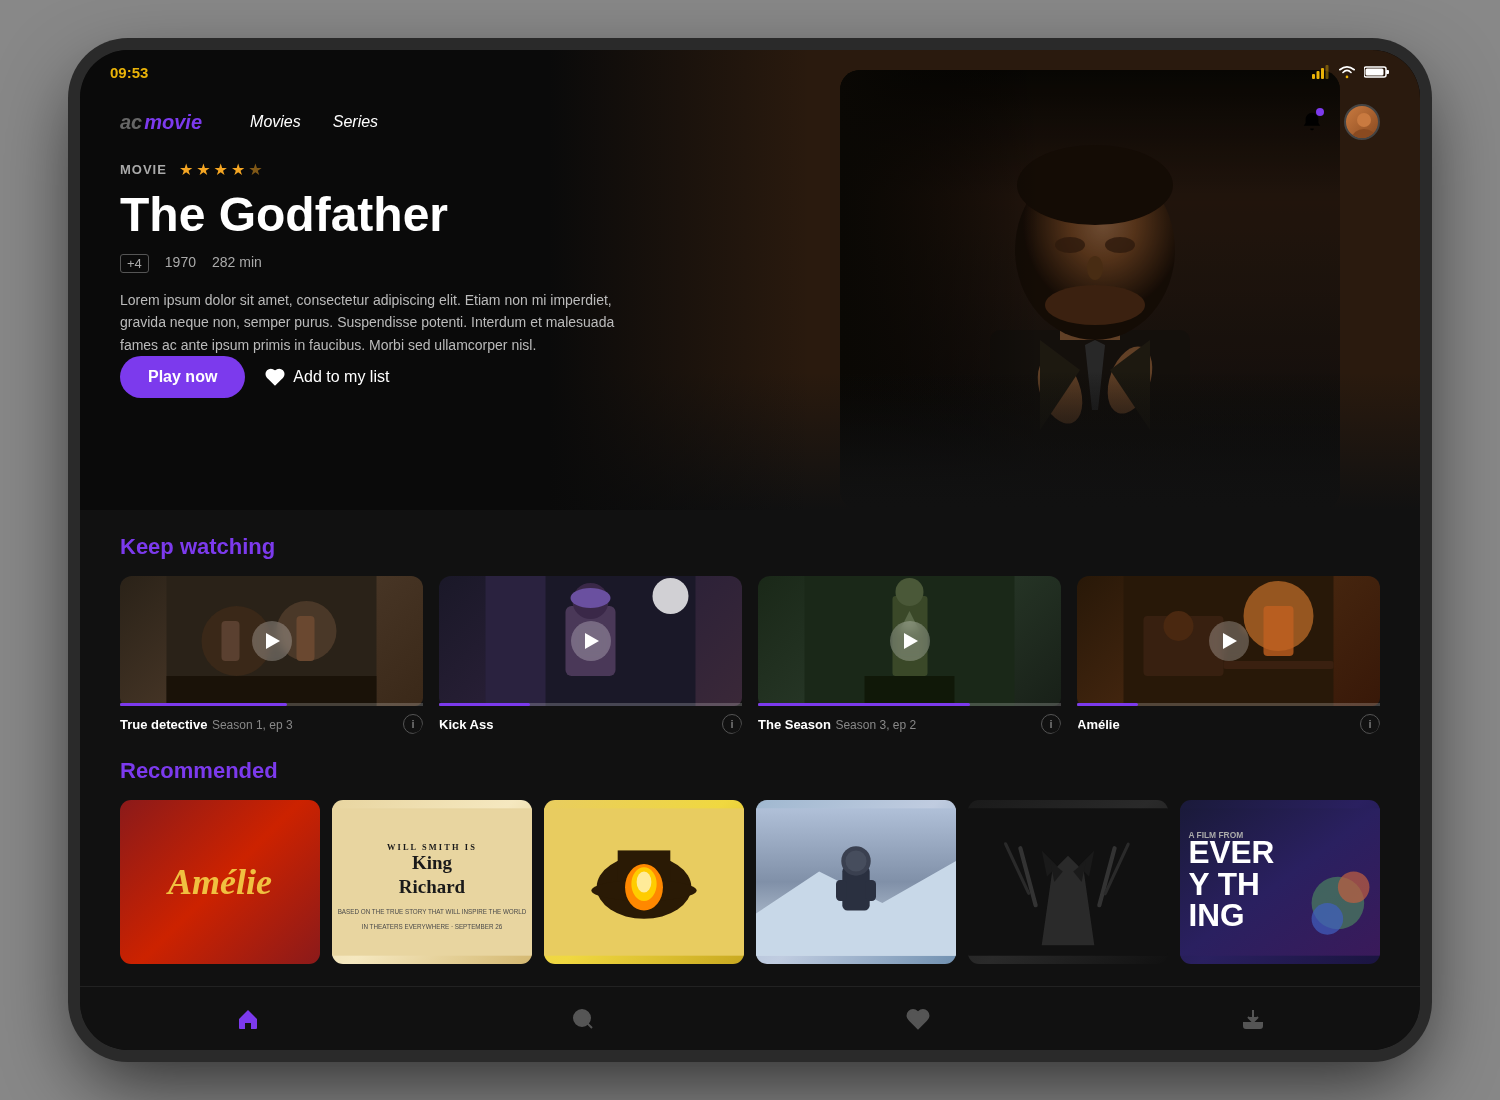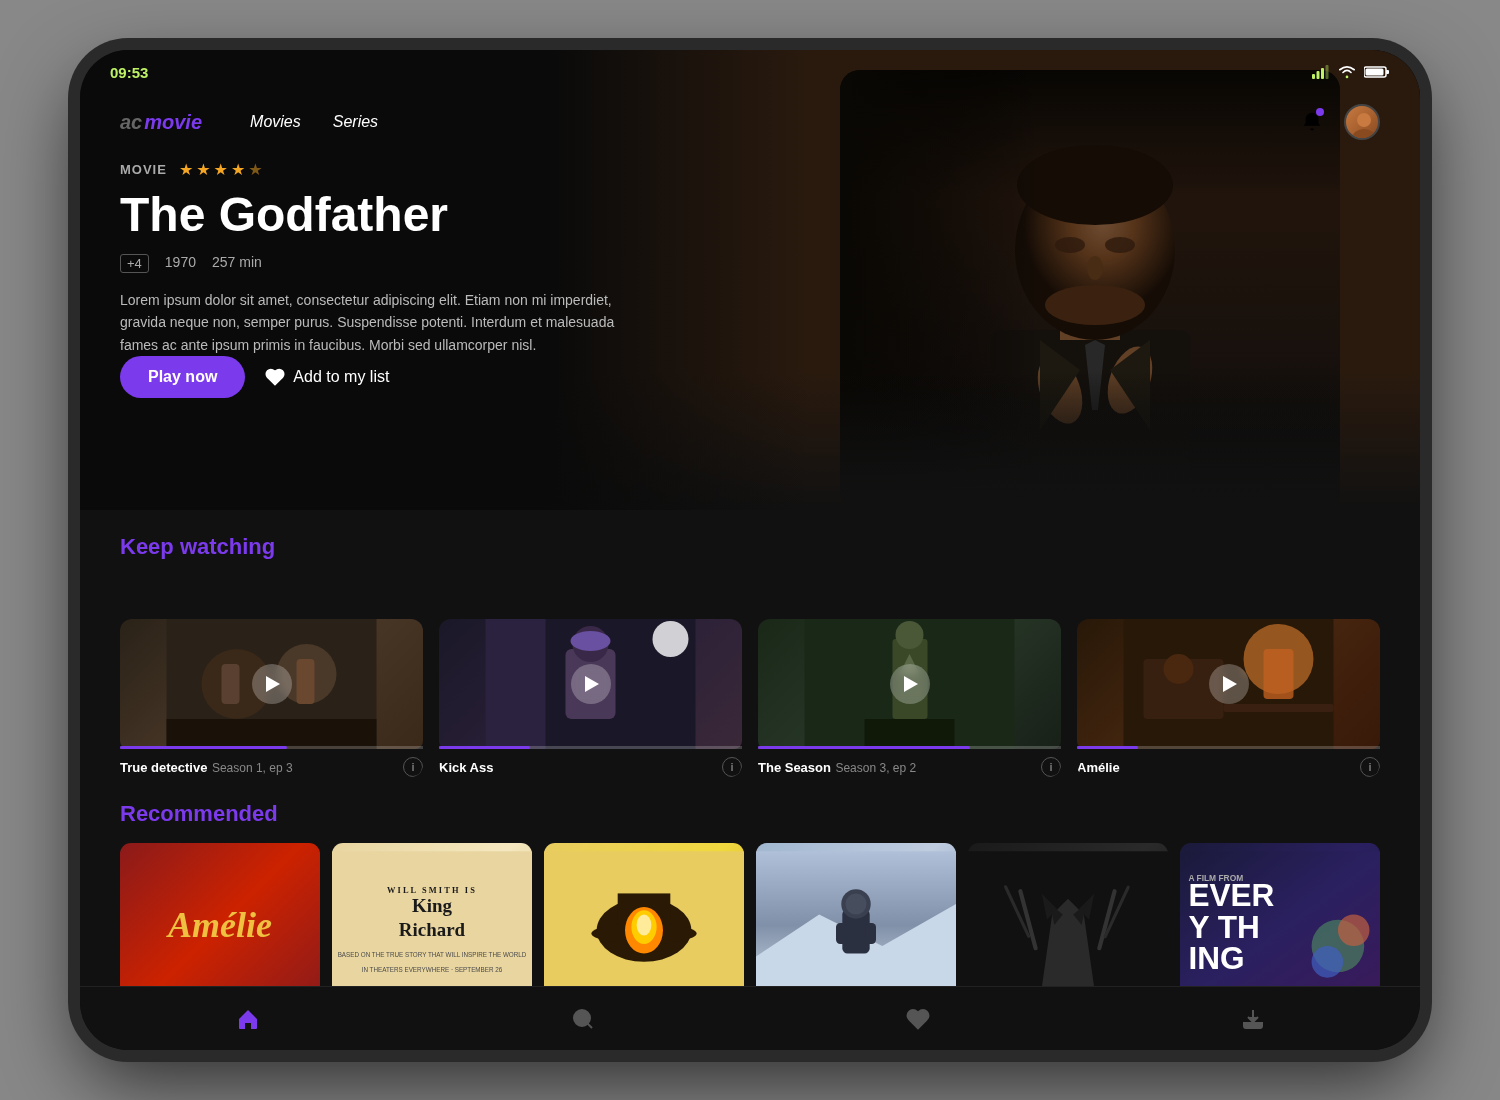--- a/index.html
+++ b/index.html
@@ -24,21 +24,21 @@
     
     .status-bar {
       position: absolute;
       top: 0; left: 0; right: 0;
       height: 44px;
       display: flex;
       align-items: center;
       justify-content: space-between;
       padding: 0 30px;
       z-index: 100;
-      color: #bef264;
+      color: #eab308;
       font-size: 15px;
       font-weight: 600;
     }
     .status-right { display: flex; align-items: center; gap: 8px; }
     
     .hero {
       position: relative;
       width: 100%;
       height: 460px;
       background: #0a0a0a;
@@ -235,21 +235,20 @@
       display: grid;
       grid-template-columns: repeat(4, 1fr);
       gap: 16px;
       margin-bottom: 8px;
     }
     .watch-card {
       border-radius: 12px;
       overflow: hidden;
       position: relative;
       cursor: pointer;
-      margin-top: 43px;
     }
     .watch-thumb {
       width: 100%;
       height: 130px;
       position: relative;
       overflow: hidden;
     }
     .thumb-bg {
       width: 100%;
       height: 100%;
@@ -497,21 +496,21 @@
           <span class="star filled">★</span>
           <span class="star filled">★</span>
           <span class="star filled">★</span>
           <span class="star half">★</span>
         </div>
       </div>
       <h1 class="hero-title">The Godfather</h1>
       <div class="hero-meta">
         <span class="meta-age">+4</span>
         <span>1970</span>
-        <span>257 min</span>
+        <span>282 min</span>
       </div>
       <p class="hero-desc">Lorem ipsum dolor sit amet, consectetur adipiscing elit. Etiam non mi imperdiet, gravida neque non, semper purus. Suspendisse potenti. Interdum et malesuada fames ac ante ipsum primis in faucibus. Morbi sed ullamcorper nisl.</p>
       <div class="hero-actions">
         <button class="btn-play">Play now</button>
         <button class="btn-wishlist">
           <svg width="20" height="20" viewBox="0 0 24 24" fill="none" stroke="white" stroke-width="2">
             <path d="M20.84 4.61a5.5 5.5 0 0 0-7.78 0L12 5.67l-1.06-1.06a5.5 5.5 0 0 0-7.78 7.78l1.06 1.06L12 21.23l7.78-7.78 1.06-1.06a5.5 5.5 0 0 0 0-7.78z"></path>
           </svg>
           <span>Add to my list</span>
         </button>

